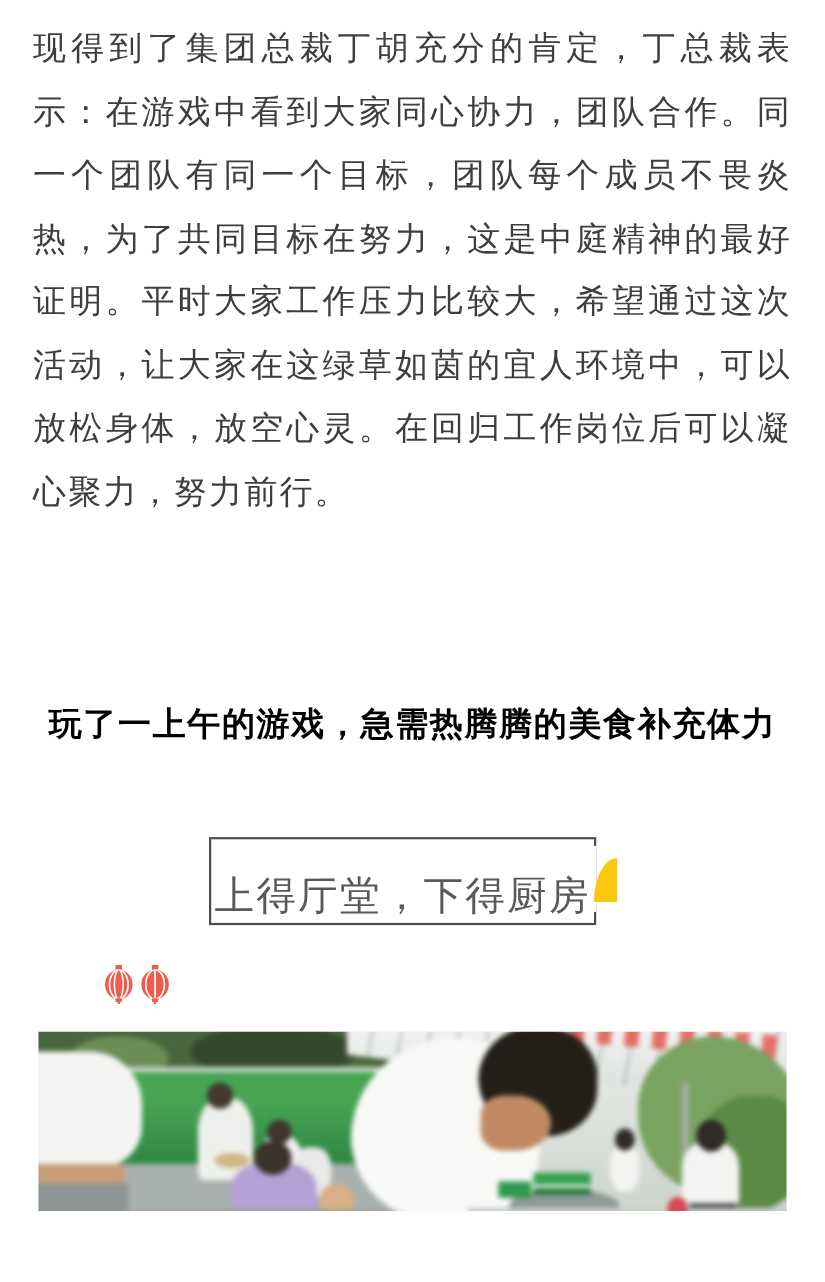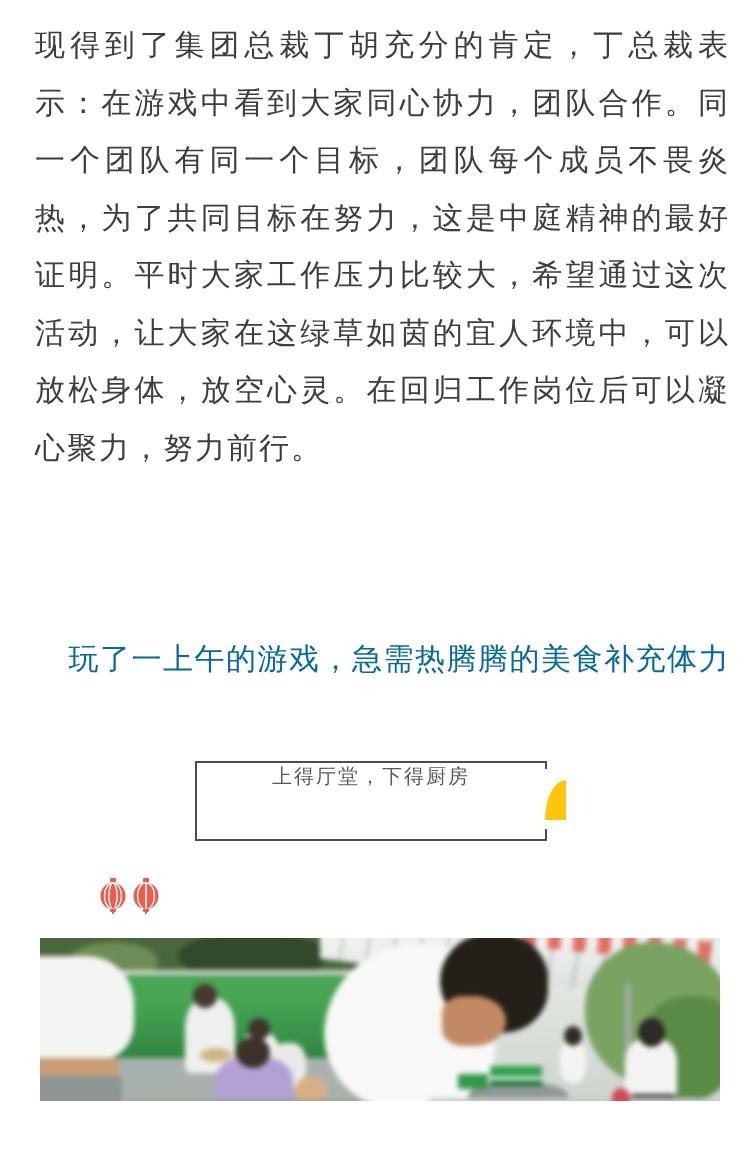--- a/index.html
+++ b/index.html
@@ -4,51 +4,51 @@
 <style>
   * { box-sizing: border-box; }
   html, body { margin: 0; padding: 0; }
   body {
     width: 750px;
     height: 1165px;
     background: #ffffff;
     overflow: hidden;
     font-family: "Liberation Sans", "DejaVu Sans", sans-serif;
   }
-  .article { padding: 0 20px; margin-left: 15px; }
+  .article { padding: 0 30px; }
 
   .body-para {
     margin: 16px 0 0 0;
     font-size: 30px;
     line-height: 57.5px;
     letter-spacing: 2px;
     color: #3e3e3e;
     text-align: justify;
     font-weight: 400;
   }
   .lead-line {
     margin: 154px 0 0 0;
     font-size: 30px;
     line-height: 58px;
     letter-spacing: 1.5px;
-    color: #0369a1;
-    text-align: right;
-    font-weight: 400;
+    color: #000000;
+    text-align: center;
+    font-weight: 700;
   }
 
   .title-box {
     position: relative;
     margin: 73px 0 0 160px;
     width: 352px;
     height: 80px;
     border: 2px solid #4d4d4d;
     display: flex;
-    align-items: flex-start;
+    align-items: flex-end;
     justify-content: center;
-    font-size: 20px;
+    font-size: 36px;
     letter-spacing: 2px;
     color: #595959;
   }
   .title-box .gap-cover {
     position: absolute;
     right: -2px;
     top: 6px;
     width: 2px;
     height: 60px;
     background: #ffffff;

